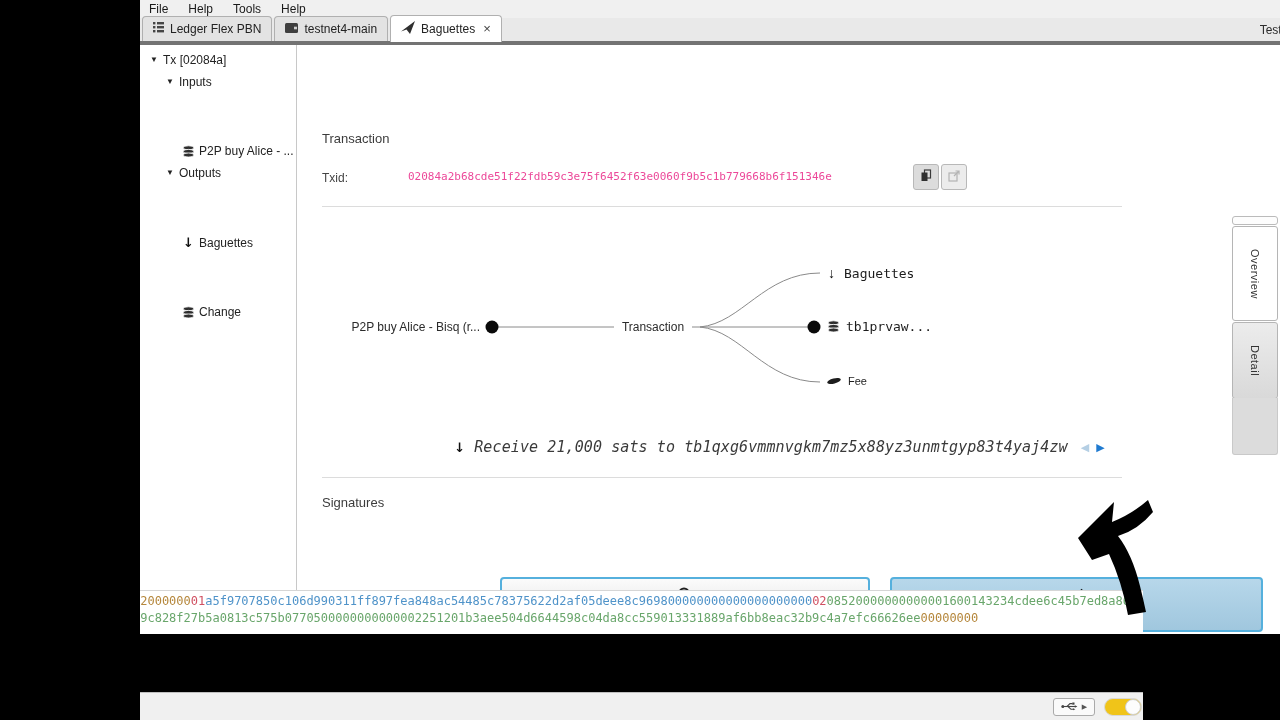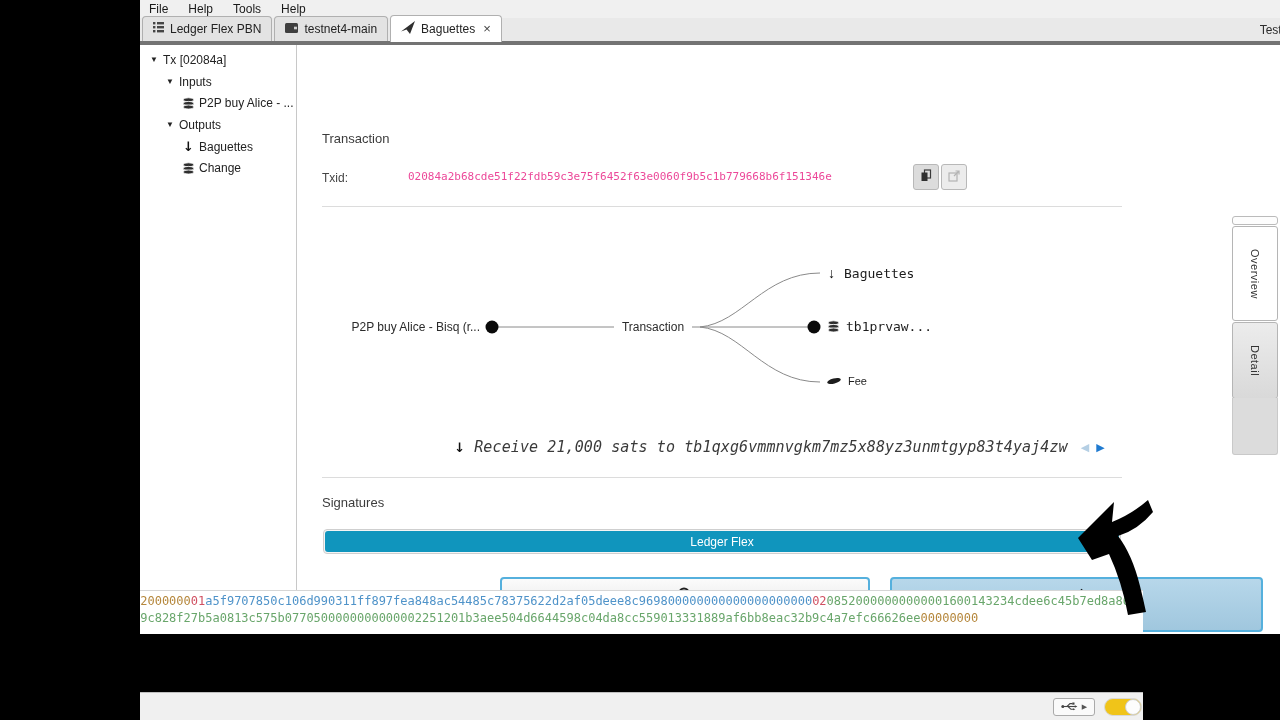--- a/index.html
+++ b/index.html
@@ -26,21 +26,21 @@
   .tab .close-x{font-size:13px;color:#444;margin-left:2px;line-height:12px;}
   .tabbar-right{margin-left:auto;margin-right:8px;font-size:12px;color:#2c2c2c;align-self:center;}
 
   
   .sidebar{position:absolute;left:0;top:45px;width:157px;height:545px;background:#fff;
            border-right:1px solid #c8c8c8;box-sizing:border-box;padding-top:4px;font-size:12px;color:#222;}
   .tree-row{height:21.7px;display:flex;align-items:center;}
   .tree-row .exp{font-size:8px;color:#222;width:12px;text-align:center;flex:0 0 12px;}
   .tree-row.lv0{padding-left:8px;}
   .tree-row.lv1{padding-left:24px;}
-  .tree-row.lv2{padding-left:41px;}
+  .tree-row.lv2{padding-left:41px;margin-top:48px;}
   .tree-ico{width:15px;flex:0 0 15px;display:flex;align-items:center;justify-content:center;}
   .tree-label{margin-left:3px;white-space:nowrap;}
   .dn-arrow{font-weight:700;font-size:13px;color:#111;font-family:"DejaVu Sans",sans-serif;}
 
   
   .main{position:absolute;left:158px;top:45px;width:845px;height:545px;background:#fff;margin-top:20px;}
   .h-section{position:absolute;left:24px;font-size:13px;color:#3c3c3c;}
   .txid-label{position:absolute;left:24px;top:106px;font-size:12px;color:#444;}
   .txid-value{position:absolute;left:110px;top:105px;font-size:11px;color:#ec4899;white-space:nowrap;}
   .mini-btn{position:absolute;top:99px;width:26px;height:26px;border:1px solid #b8b8b8;border-radius:3px;
@@ -257,25 +257,20 @@
         <span class="receive-text mono">Receive 21,000 sats to tb1qxg6vmmnvgkm7mz5x88yz3unmtgyp83t4yaj4zw</span>
         <span class="nav-chevrons">
           <span class="chev prev">◀</span>
           <span class="chev next">▶</span>
         </span>
       </div>
 
       <div class="divider" style="top:412px;"></div>
       <div class="h-section" style="top:430px;">Signatures</div>
 
-      <div class="sig-barwrap">
-        <div class="sig-bar">
-          <span>Ledger Flex</span>
-        </div>
-      </div>
 
       <div class="action-btn btn-view">
         <span>
           <svg width="18" height="17" viewBox="0 0 18 17">
               <circle cx="8" cy="7" r="4.6" fill="none" stroke="#222" stroke-width="2"></circle>
               <line x1="11.4" y1="10.4" x2="15" y2="14" stroke="#222" stroke-width="2.4"></line>
             </svg>
         </span>
         <span>View Final Transaction</span>
       </div>

